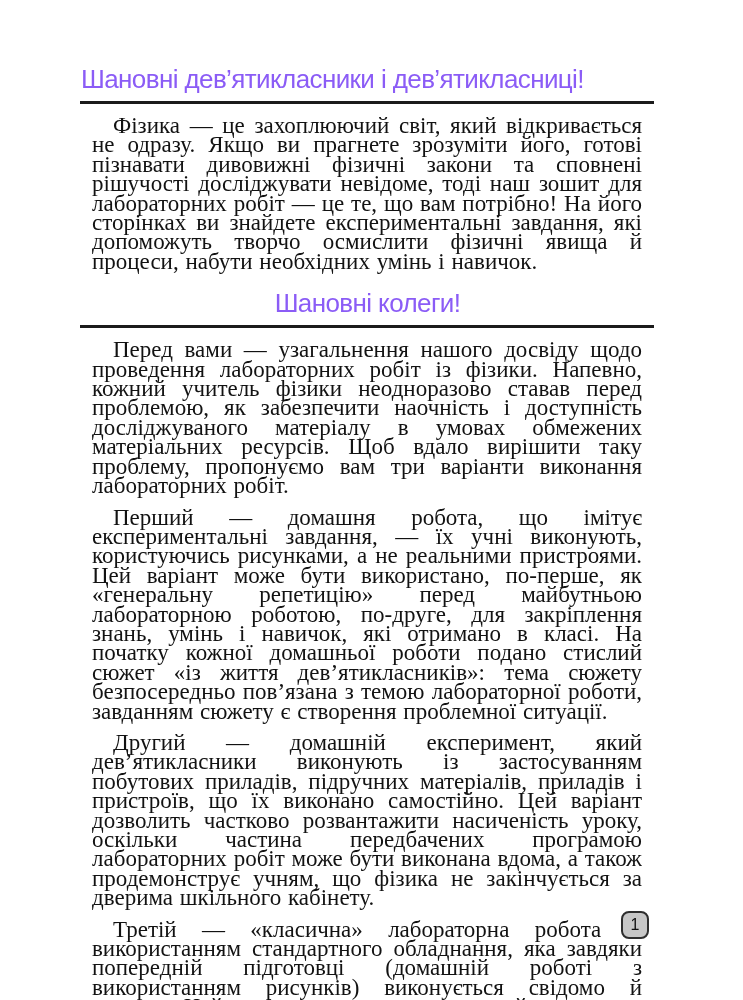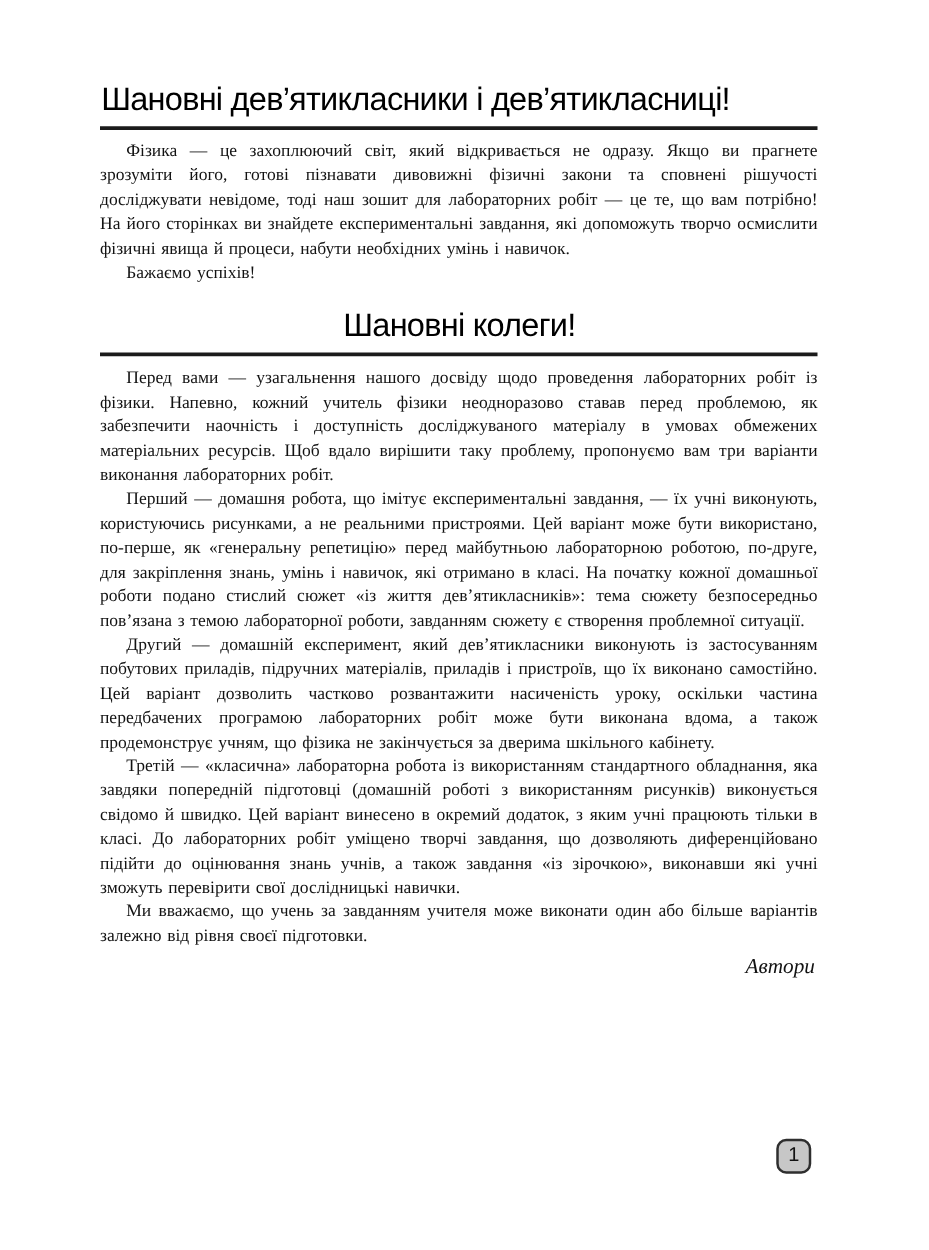--- a/index.html
+++ b/index.html
@@ -20,38 +20,38 @@
     position: absolute;
     left: 80px;
     top: 64px;
     width: 574px;
   }
   .doc-heading {
     font-family: "Liberation Sans", sans-serif;
     font-weight: 400;
     font-size: 26px;
     letter-spacing: -0.6px;
-    color: #000000;
+    color: #8b5cf6;
     margin: 0;
     padding: 0 0 6px 1px;
     border-bottom: 3px solid #1b1b1b;
   }
   .heading-gap {
     margin-bottom: 8px;
   }
   .heading-second {
     margin-top: 17px;
     text-align: center;
   }
   .body-par {
-    font-size: 14px;
+    font-size: 23px;
     line-height: 19.4px;
     text-align: justify;
     text-indent: 21px;
-    margin: 0;
+    margin: 12px;
     word-spacing: 1px;
   }
   .signature {
     font-size: 17px;
     font-style: italic;
     text-align: right;
     margin: 4px 2px 0 0;
   }
   .page-number-badge {
     position: absolute;
@@ -72,21 +72,20 @@
 </style>
 </head>
 <body>
 
 <div class="page">
   <div class="content">
 
     <h1 class="doc-heading heading-gap">Шановні дев’ятикласники і дев’ятикласниці!</h1>
 
     <p class="body-par">Фізика — це захоплюючий світ, який відкривається не одразу. Якщо ви прагнете зрозуміти його, готові пізнавати дивовижні фізичні закони та сповнені рішучості досліджувати невідоме, тоді наш зошит для лабораторних робіт — це те, що вам потрібно! На його сторінках ви знайдете експериментальні завдання, які допоможуть творчо осмислити фізичні явища й процеси, набути необхідних умінь і навичок.</p>
-    <p class="body-par">Бажаємо успіхів!</p>
 
     <h2 class="doc-heading heading-gap heading-second">Шановні колеги!</h2>
 
     <p class="body-par">Перед вами — узагальнення нашого досвіду щодо проведення лабораторних робіт із фізики. Напевно, кожний учитель фізики неодноразово ставав перед проблемою, як забезпечити наочність і доступність досліджуваного матеріалу в умовах обмежених матеріальних ресурсів. Щоб вдало вирішити таку проблему, пропонуємо вам три варіанти виконання лабораторних робіт.</p>
     <p class="body-par">Перший — домашня робота, що імітує експериментальні завдання, — їх учні виконують, користуючись рисунками, а не реальними пристроями. Цей варіант може бути використано, по-перше, як «генеральну репетицію» перед майбутньою лабораторною роботою, по-друге, для закріплення знань, умінь і навичок, які отримано в класі. На початку кожної домашньої роботи подано стислий сюжет «із життя дев’ятикласників»: тема сюжету безпосередньо пов’язана з темою лабораторної роботи, завданням сюжету є створення проблемної ситуації.</p>
     <p class="body-par">Другий — домашній експеримент, який дев’ятикласники виконують із застосуванням побутових приладів, підручних матеріалів, приладів і пристроїв, що їх виконано самостійно. Цей варіант дозволить частково розвантажити насиченість уроку, оскільки частина передбачених програмою лабораторних робіт може бути виконана вдома, а також продемонструє учням, що фізика не закінчується за дверима шкільного кабінету.</p>
     <p class="body-par">Третій — «класична» лабораторна робота із використанням стандартного обладнання, яка завдяки попередній підготовці (домашній роботі з використанням рисунків) виконується свідомо й швидко. Цей варіант винесено в окремий додаток, з яким учні працюють тільки в класі. До лабораторних робіт уміщено творчі завдання, що дозволяють диференційовано підійти до оцінювання знань учнів, а також завдання «із зірочкою», виконавши які учні зможуть перевірити свої дослідницькі навички.</p>
     <p class="body-par">Ми вважаємо, що учень за завданням учителя може виконати один або більше варіантів залежно від рівня своєї підготовки.</p>
 
     <p class="signature">Автори</p>

